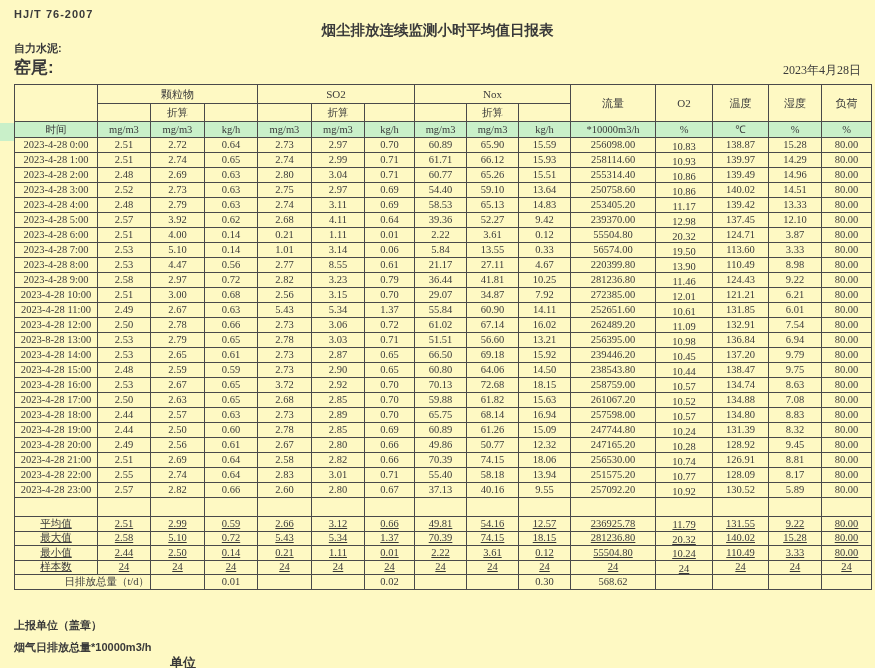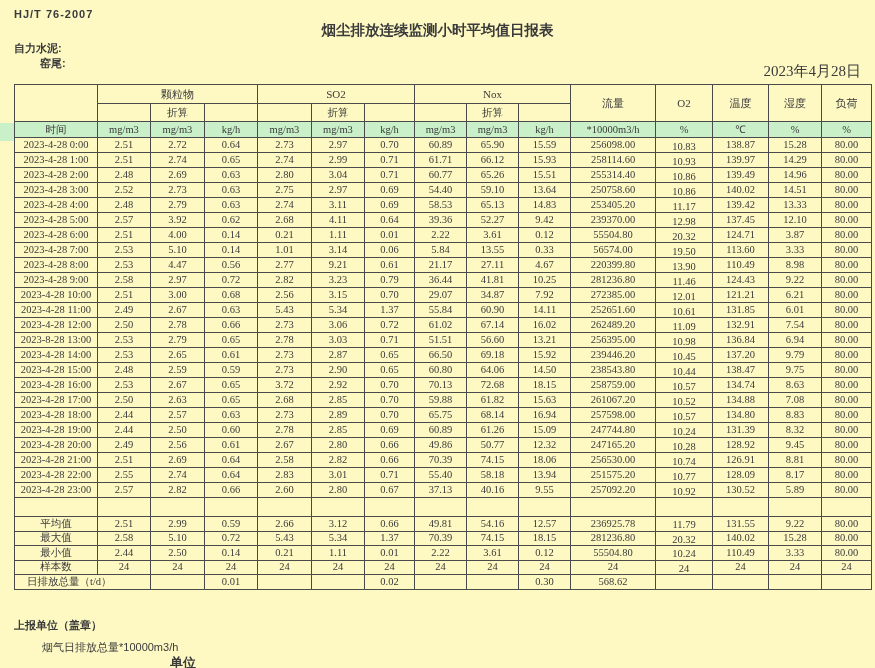--- a/index.html
+++ b/index.html
@@ -23,25 +23,25 @@
     font-weight:bold; font-size:14.5px;
   }
   .company-name {
     position:absolute; left:14px; top:41px;
     font-family:"Liberation Sans", sans-serif;
     font-weight:bold; font-size:11px;text-align:right;
   }
   .site-name {
     position:absolute; left:14px; top:56px;
     font-family:"Liberation Sans", sans-serif;
-    font-weight:bold; font-size:11px;margin-left:26px;
+    font-weight:bold; font-size:17px;
   }
   .report-date {
     position:absolute; right:14px; top:62px;
-    font-size:15px;
+    font-size:12px;
   }
 
   .green-strip {
     position:absolute; left:0; top:123px; width:15px; height:18px;
     background:#c9f0c9;
   }
 
   table.report {
     position:absolute; left:14px; top:84px;
     width:857px;
@@ -54,29 +54,29 @@
     white-space:nowrap; overflow:hidden;
     line-height:1.1;
     padding:0 1px;
   }
   thead tr.grp-row th { height:19px; font-size:11px; }
   thead tr.sub-row th { height:18px; font-size:10.5px;margin-top:28px; }
   thead tr.units-row th { height:16px; background:#c9f0c9; }
 
   tbody tr.data-row td { height:15px; }
   tbody tr.spacer-row td { height:19px; }
-  tbody tr.summary-row td { height:14.5px; }
+  tbody tr.summary-row td { height:14.5px;text-decoration:underline; }
   tbody tr.total-row td { height:15px; }
   tbody td.o2 { vertical-align:bottom; line-height:1; padding-bottom:0; }
-  tbody td.left { text-align:left; padding-left:12px; }
+  tbody td.left { text-align:right; padding-left:12px; }
 
   .footer-note {
     position:absolute; left:14px; top:640px;
     font-family:"Liberation Sans", sans-serif;
-    font-weight:normal; font-size:11px;margin-left:28px;
+    font-weight:bold; font-size:11px;
   }
   .footer-report-unit {
     position:absolute; left:14px; top:618px;
     font-family:"Liberation Sans", sans-serif;
     font-weight:bold; font-size:11px;
   }
   .footer-unit-label {
     position:absolute; left:170px; top:654px;
     font-family:"Liberation Sans", sans-serif;
     font-weight:bold; font-size:13px;
@@ -290,21 +290,21 @@
           <td>113.60</td>
           <td>3.33</td>
           <td>80.00</td>
         </tr>
         <tr class="data-row">
           <td>2023-4-28 8:00</td>
           <td>2.53</td>
           <td>4.47</td>
           <td>0.56</td>
           <td>2.77</td>
-          <td>9.21</td>
+          <td>8.55</td>
           <td>0.61</td>
           <td>21.17</td>
           <td>27.11</td>
           <td>4.67</td>
           <td>220399.80</td>
           <td class="o2">13.90</td>
           <td>110.49</td>
           <td>8.98</td>
           <td>80.00</td>
         </tr>

